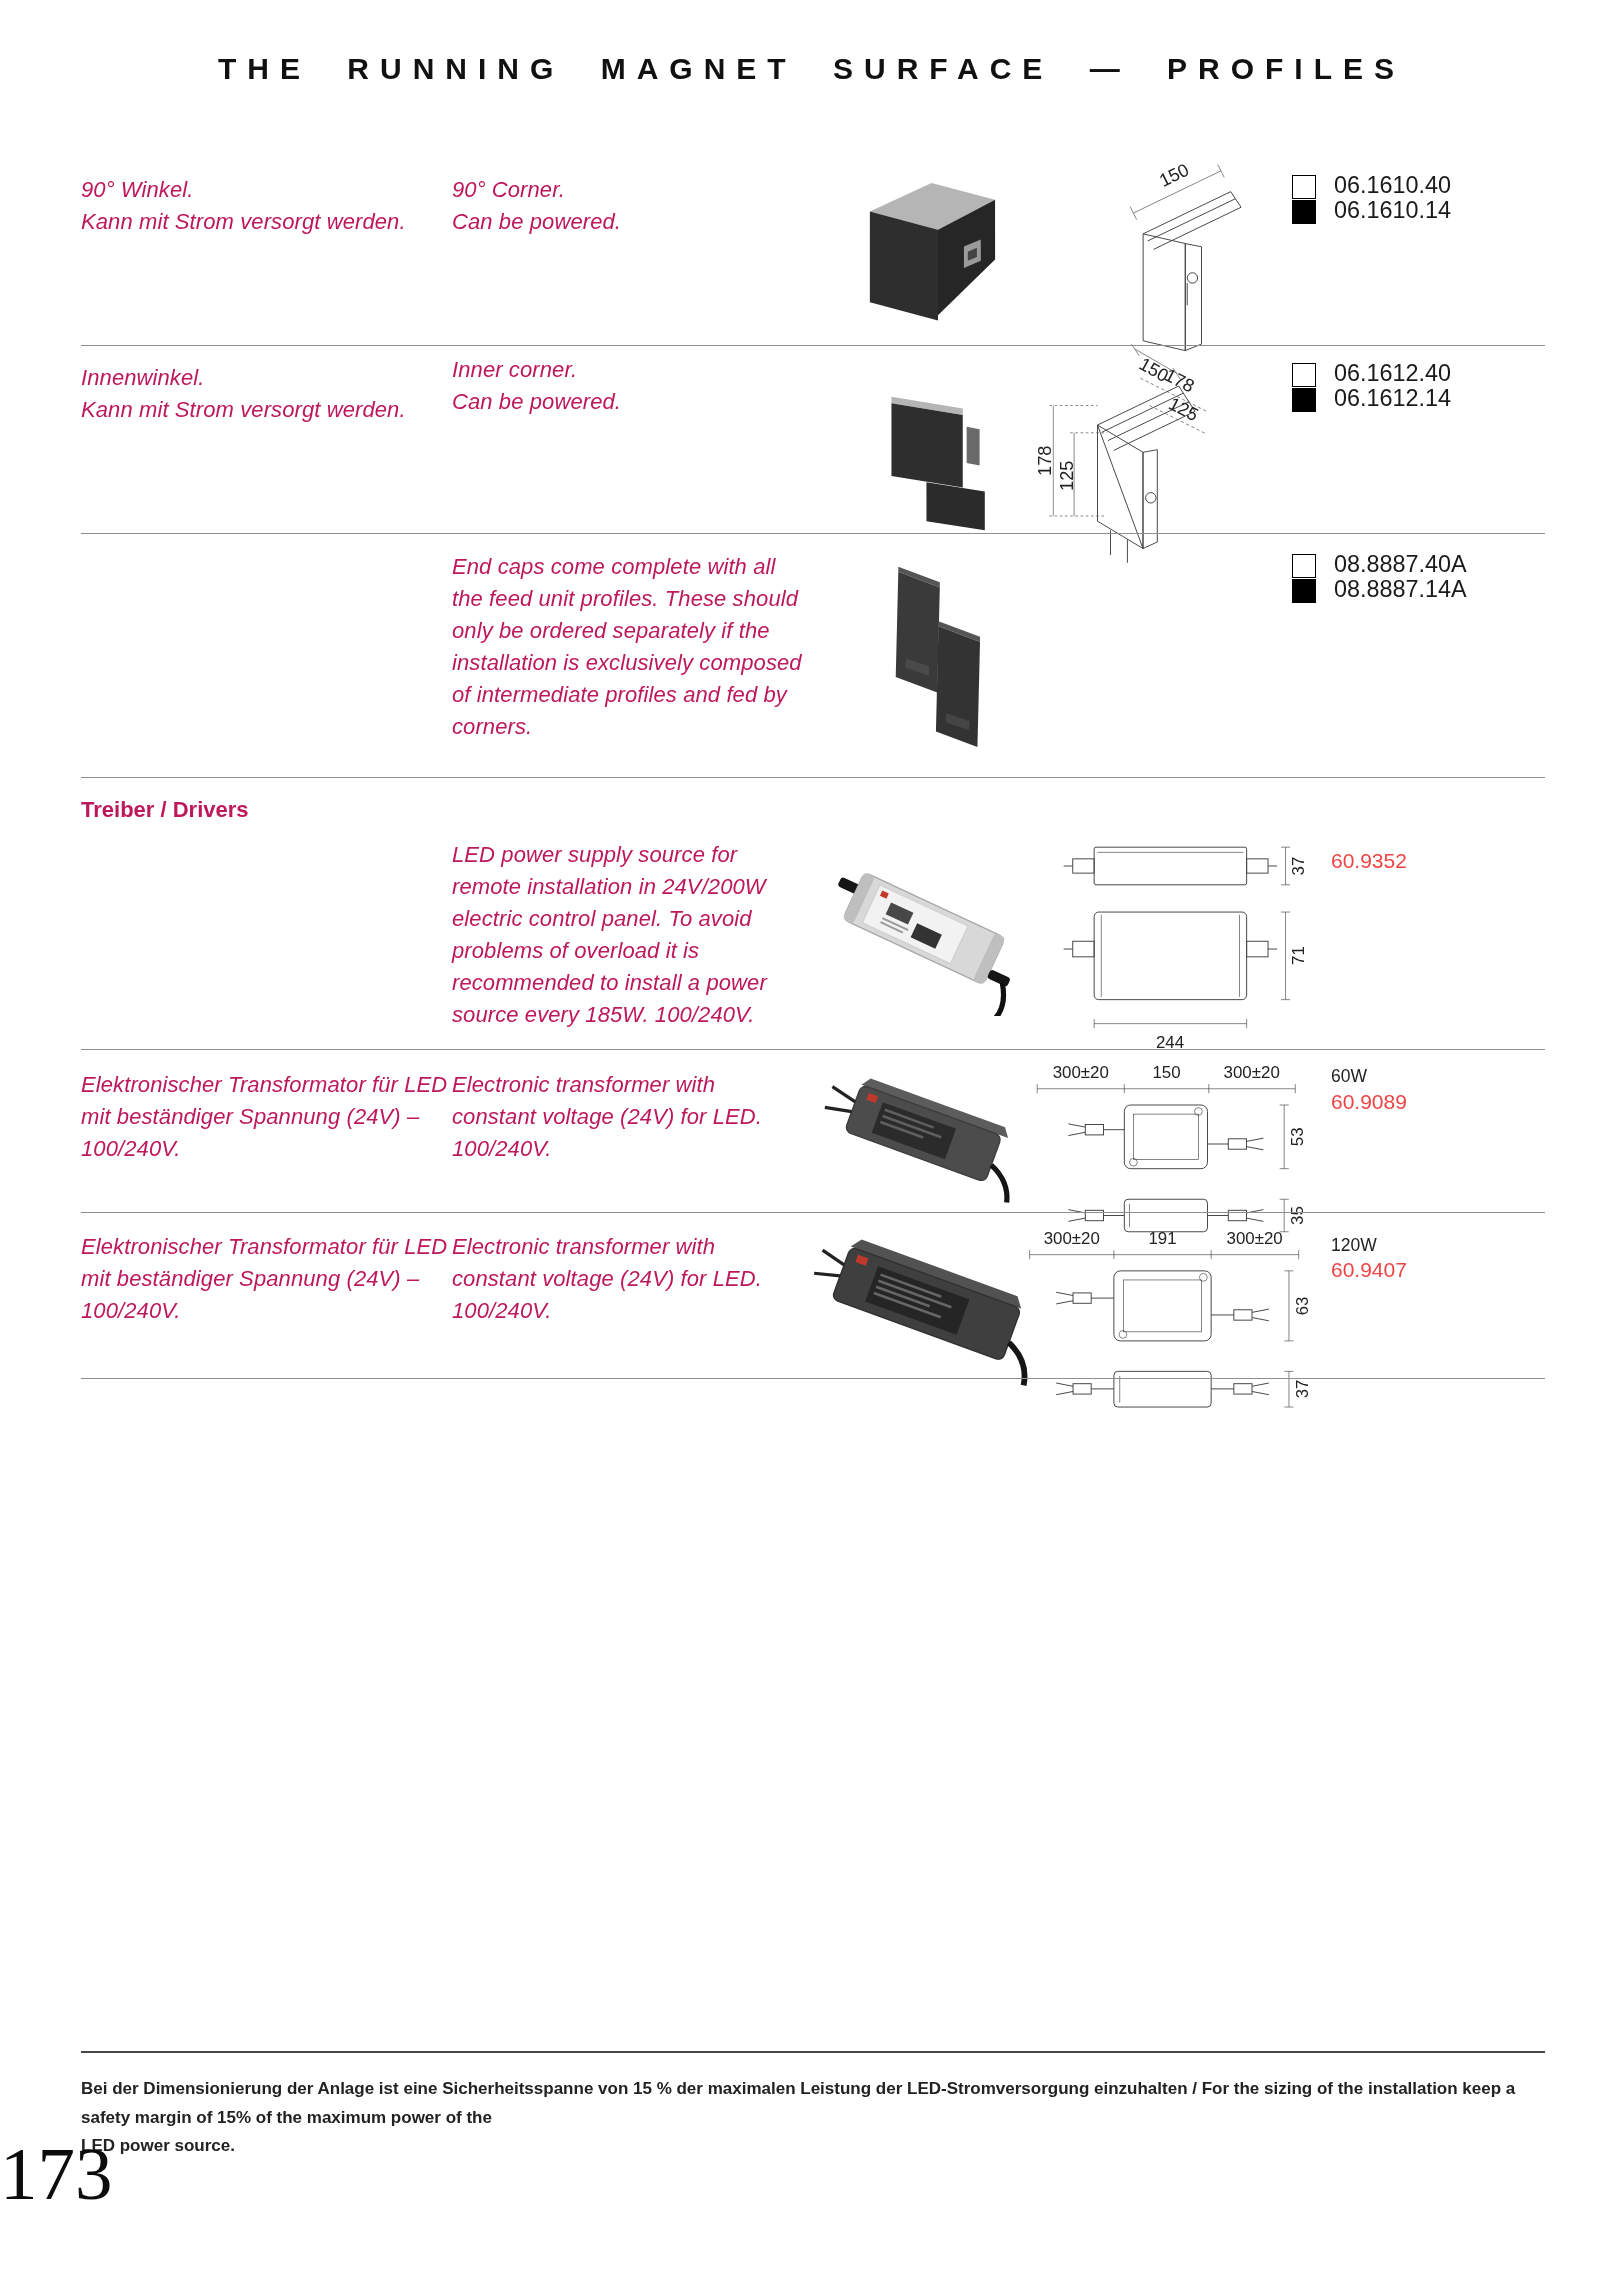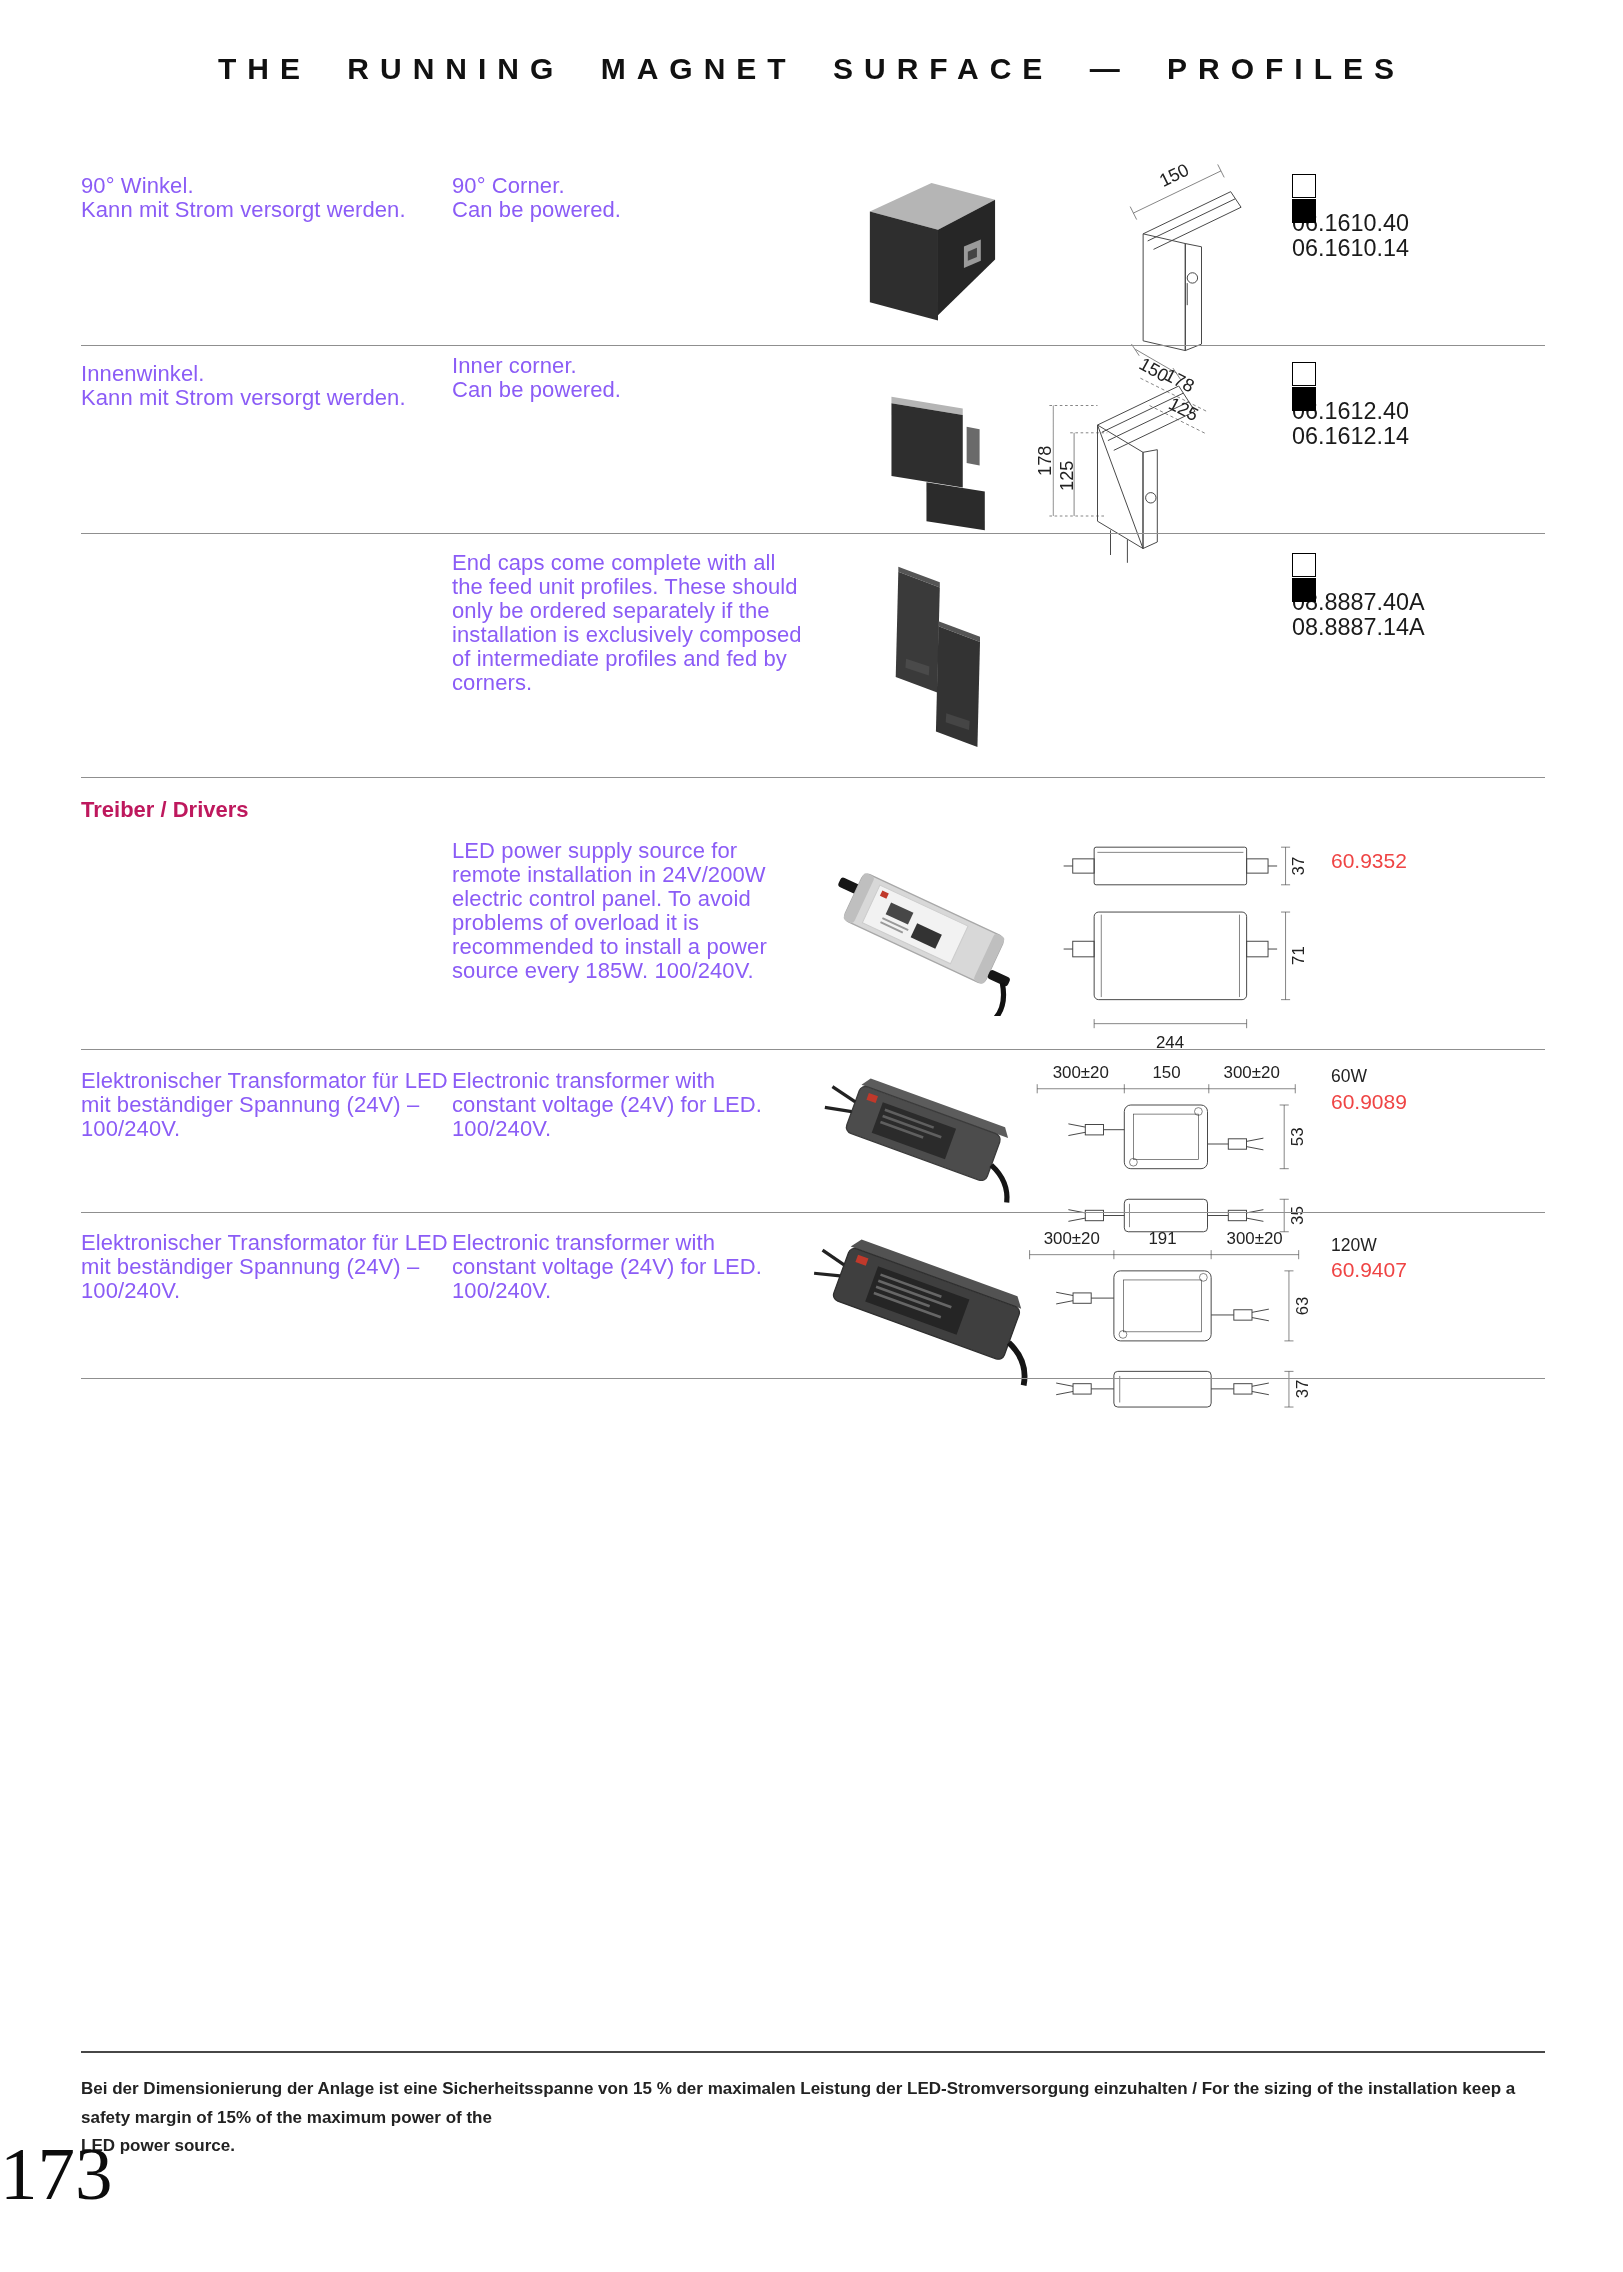--- a/index.html
+++ b/index.html
@@ -1,27 +1,27 @@
 <!DOCTYPE html>
 <html style="font-size:10.4px"><head>
 <meta charset="utf-8">
 <style>
   html,body{margin:0;padding:0;background:#fff;}
   .page{position:relative;width:1623px;height:2273px;background:#ffffff;
         font-family:"Liberation Sans", sans-serif;color:#1c1c1c;overflow:hidden;}
   .page-title{position:absolute;top:52px;left:0;width:1623px;text-align:center;
         font-size:30px;font-weight:600;letter-spacing:11px;word-spacing:17px;color:#111;}
-  .txt{position:absolute;font-size:22px;line-height:24px;white-space:pre-line;letter-spacing:0.1px;color:#8b5cf6;}
+  .txt{position:absolute;font-size:22px;line-height:32px;white-space:pre-line;letter-spacing:0.1px;color:#be185d;font-style:italic;}
   .col-de{left:81px;width:377px;}
   .col-en{left:452px;width:364px;}
   .rule{position:absolute;left:81px;width:1464px;border-top:1.3px solid #8f8f8f;height:0;}
   .rule-dark{border-top:2.6px solid #474747;}
   .section-heading{position:absolute;left:81px;font-size:22px;font-weight:bold;color:#be185d;}
   .codes{position:absolute;left:1292px;}
-  .code-entry{display:flex;align-items:flex-start;gap:12px;height:25px;flex-direction:column;}
+  .code-entry{display:flex;align-items:flex-end;gap:18px;height:25px;}
   .swatch{width:22px;height:22px;border:1.3px solid #000;box-sizing:content-box;flex:0 0 auto;}
   .swatch.white{background:#fff;}
   .swatch.black{background:#000;}
   .code-label{font-size:23.4px;color:#1a1a1a;white-space:nowrap;}
   .code-solo{position:absolute;left:1331px;font-size:21px;color:#ef4444;}
   .wattage{position:absolute;left:1331px;font-size:17.5px;color:#222;}
   .art{position:absolute;}
   svg .ln{stroke:#444;stroke-width:1.5;fill:none;}
   svg .lnt{stroke:#444;stroke-width:1;fill:none;}
   svg .dim{font-family:"Liberation Sans",sans-serif;font-size:28px;fill:#222;text-anchor:middle;}

